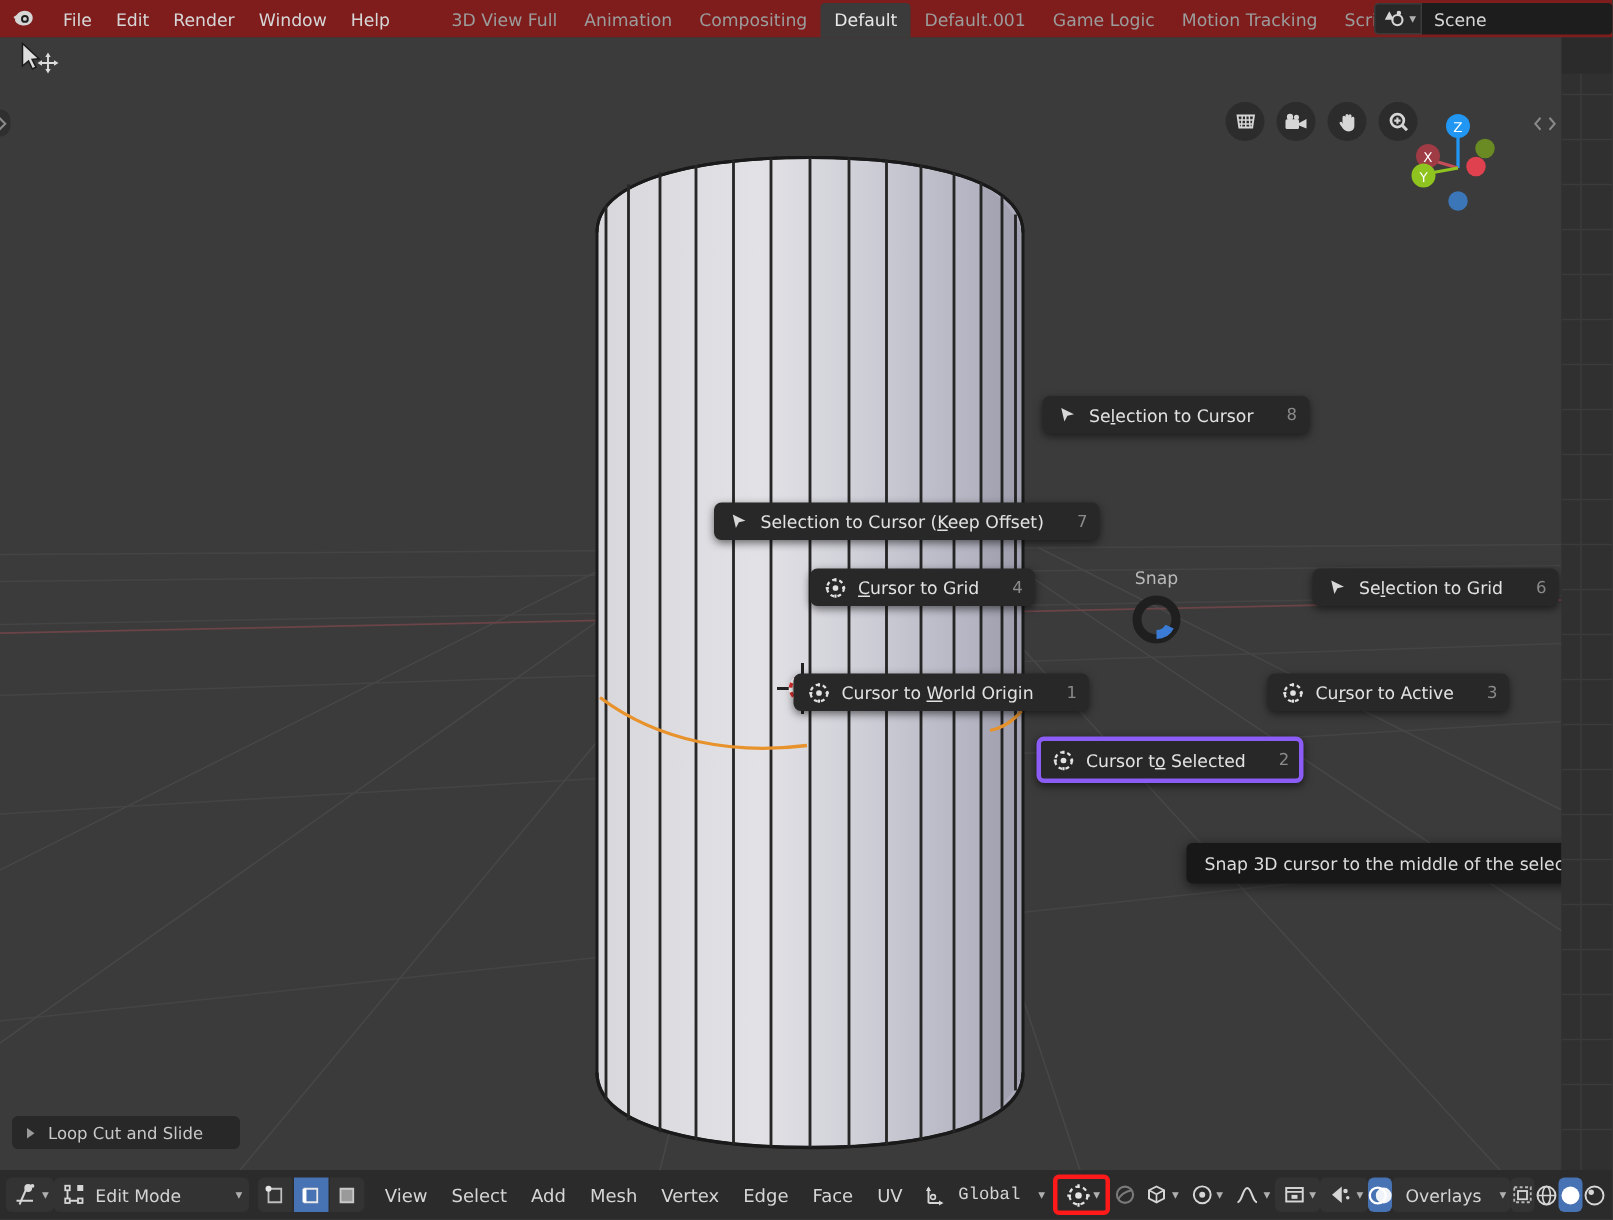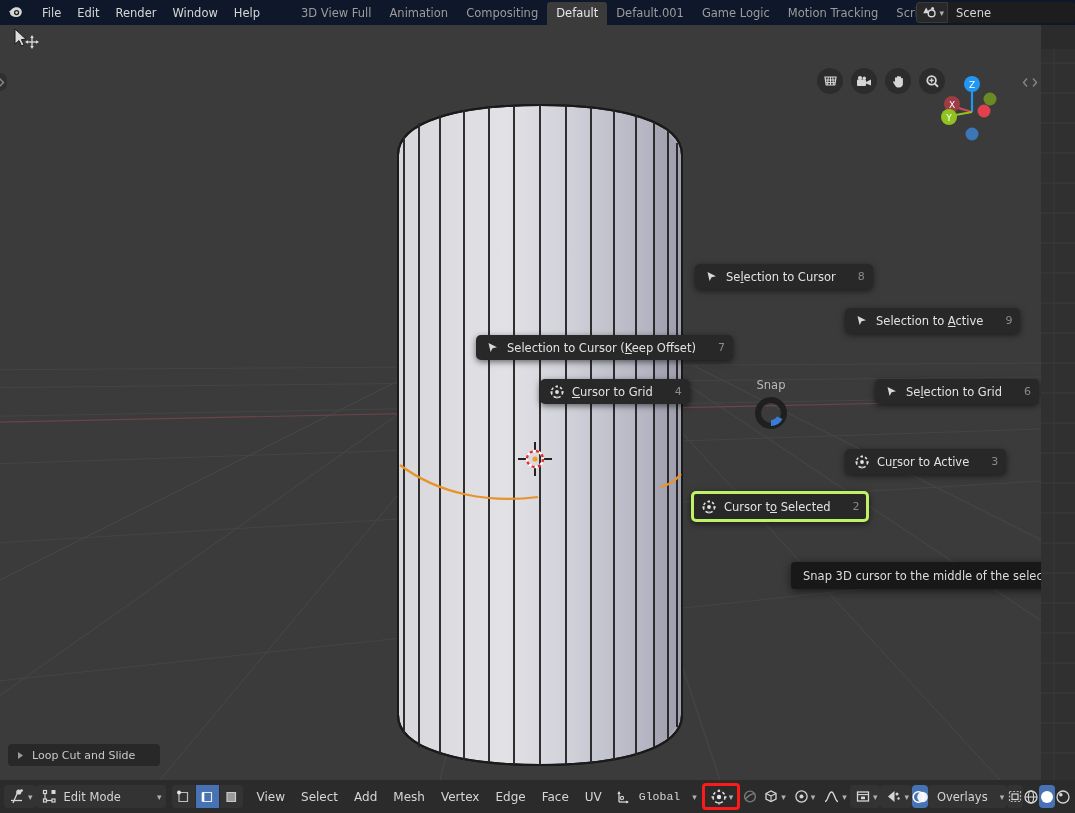--- a/index.html
+++ b/index.html
@@ -8,21 +8,21 @@
     background: #3b3b3b;
     font-family: "DejaVu Sans", sans-serif;
     overflow: hidden;
     user-select: none;
   }
   #app { position: relative; width: 1075px; height: 813px; }
 
   
   .topbar {
     position: absolute; top: 0; left: 0; width: 1075px; height: 25px;
-    background: #0f172a;
+    background: #7f1d1d;
     display: flex; align-items: flex-start;
   }
   .blender-logo {
     width: 30px; height: 25px; display: flex; align-items: center; justify-content: center;
   }
   .topmenu { display: flex; align-items: center; height: 25px; padding-left: 4px; }
   .topmenu-item {
     color: #d6d6d6; font-size: 11.5px; padding: 3px 8px; border-radius: 3px; white-space: nowrap;
   }
   .wstabs { display: flex; align-items: flex-end; height: 25px; margin-left: 24px; }
@@ -87,21 +87,21 @@
   .cursor3d { position: absolute; left: 518px; top: 417px; width: 34px; height: 34px; }
 
   
   .pie-item {
     position: absolute; background: #282828; border-radius: 5px;
     height: 25px; display: flex; align-items: center;
     box-shadow: 0 2px 6px rgba(0,0,0,0.55);
     padding: 0 8px 0 10px; gap: 8px;
   }
   .pie-item.highlight {
-    border: 3px solid #bef264; padding: 0 6px 0 8px; height: 31px; border-radius: 5px;
+    border: 3px solid #8b5cf6; padding: 0 6px 0 8px; height: 31px; border-radius: 5px;
   }
   .pie-label { color: #e2e2e2; font-size: 11.5px; white-space: nowrap; }
   .pie-label u { text-decoration: underline; }
   .pie-num { color: #8a8a8a; font-size: 11px; margin-left: auto; padding-left: 14px; }
   .pie-center { position: absolute; left: 751px; top: 368px; width: 40px; height: 40px; }
   .pie-title {
     position: absolute; left: 738px; top: 353px; width: 66px; text-align: center;
     color: #b9b9b9; font-size: 11.5px;
   }
   .tooltip {
@@ -358,27 +358,20 @@
     </div>
 
     <div class="pie-item" style="left:476px; top:283px;margin-top:27px;">
       <svg width="13" height="13" viewBox="0 0 13 13">
           <path d="M2.5 2 L11 6.2 L6.6 7.2 L4.6 11 Z" fill="#d8d8d8"></path>
         </svg>
       <span class="pie-label">Selection to Cursor (<u>K</u>eep Offset)</span>
       <span class="pie-num">7</span>
     </div>
 
-    <div class="pie-item" style="left:845px; top:283px;">
-      <svg width="13" height="13" viewBox="0 0 13 13">
-          <path d="M2.5 2 L11 6.2 L6.6 7.2 L4.6 11 Z" fill="#d8d8d8"></path>
-        </svg>
-      <span class="pie-label">Selection to <u>A</u>ctive</span>
-      <span class="pie-num">9</span>
-    </div>
 
     <div class="pie-item" style="left:540px; top:354px;">
       <svg width="14" height="14" viewBox="0 0 14 14">
         <circle cx="7" cy="7" r="5.6" fill="none" stroke="#e2e2e2" stroke-width="1.5" stroke-dasharray="2.6 2.2"></circle>
         <circle cx="7" cy="7" r="1.9" fill="#e2e2e2"></circle>
         <line x1="7" y1="0.5" x2="7" y2="2.6" stroke="#e2e2e2" stroke-width="1.4"></line>
         <line x1="7" y1="11.4" x2="7" y2="13.5" stroke="#e2e2e2" stroke-width="1.4"></line>
         <line x1="0.5" y1="7" x2="2.6" y2="7" stroke="#e2e2e2" stroke-width="1.4"></line>
         <line x1="11.4" y1="7" x2="13.5" y2="7" stroke="#e2e2e2" stroke-width="1.4"></line>
       </svg>
@@ -387,20 +380,32 @@
     </div>
 
     <div class="pie-item" style="left:875px; top:354px;">
       <svg width="13" height="13" viewBox="0 0 13 13">
           <path d="M2.5 2 L11 6.2 L6.6 7.2 L4.6 11 Z" fill="#d8d8d8"></path>
         </svg>
       <span class="pie-label">Se<u>l</u>ection to Grid</span>
       <span class="pie-num">6</span>
     </div>
 
+    <div class="pie-item" style="left:529px; top:424px;">
+      <svg width="14" height="14" viewBox="0 0 14 14">
+        <circle cx="7" cy="7" r="5.6" fill="none" stroke="#e2e2e2" stroke-width="1.5" stroke-dasharray="2.6 2.2"></circle>
+        <circle cx="7" cy="7" r="1.9" fill="#e2e2e2"></circle>
+        <line x1="7" y1="0.5" x2="7" y2="2.6" stroke="#e2e2e2" stroke-width="1.4"></line>
+        <line x1="7" y1="11.4" x2="7" y2="13.5" stroke="#e2e2e2" stroke-width="1.4"></line>
+        <line x1="0.5" y1="7" x2="2.6" y2="7" stroke="#e2e2e2" stroke-width="1.4"></line>
+        <line x1="11.4" y1="7" x2="13.5" y2="7" stroke="#e2e2e2" stroke-width="1.4"></line>
+      </svg>
+      <span class="pie-label">Cursor to <u>W</u>orld Origin</span>
+      <span class="pie-num">1</span>
+    </div>
 
     <div class="pie-item" style="left:845px; top:424px;">
       <svg width="14" height="14" viewBox="0 0 14 14">
         <circle cx="7" cy="7" r="5.6" fill="none" stroke="#e2e2e2" stroke-width="1.5" stroke-dasharray="2.6 2.2"></circle>
         <circle cx="7" cy="7" r="1.9" fill="#e2e2e2"></circle>
         <line x1="7" y1="0.5" x2="7" y2="2.6" stroke="#e2e2e2" stroke-width="1.4"></line>
         <line x1="7" y1="11.4" x2="7" y2="13.5" stroke="#e2e2e2" stroke-width="1.4"></line>
         <line x1="0.5" y1="7" x2="2.6" y2="7" stroke="#e2e2e2" stroke-width="1.4"></line>
         <line x1="11.4" y1="7" x2="13.5" y2="7" stroke="#e2e2e2" stroke-width="1.4"></line>
       </svg>

